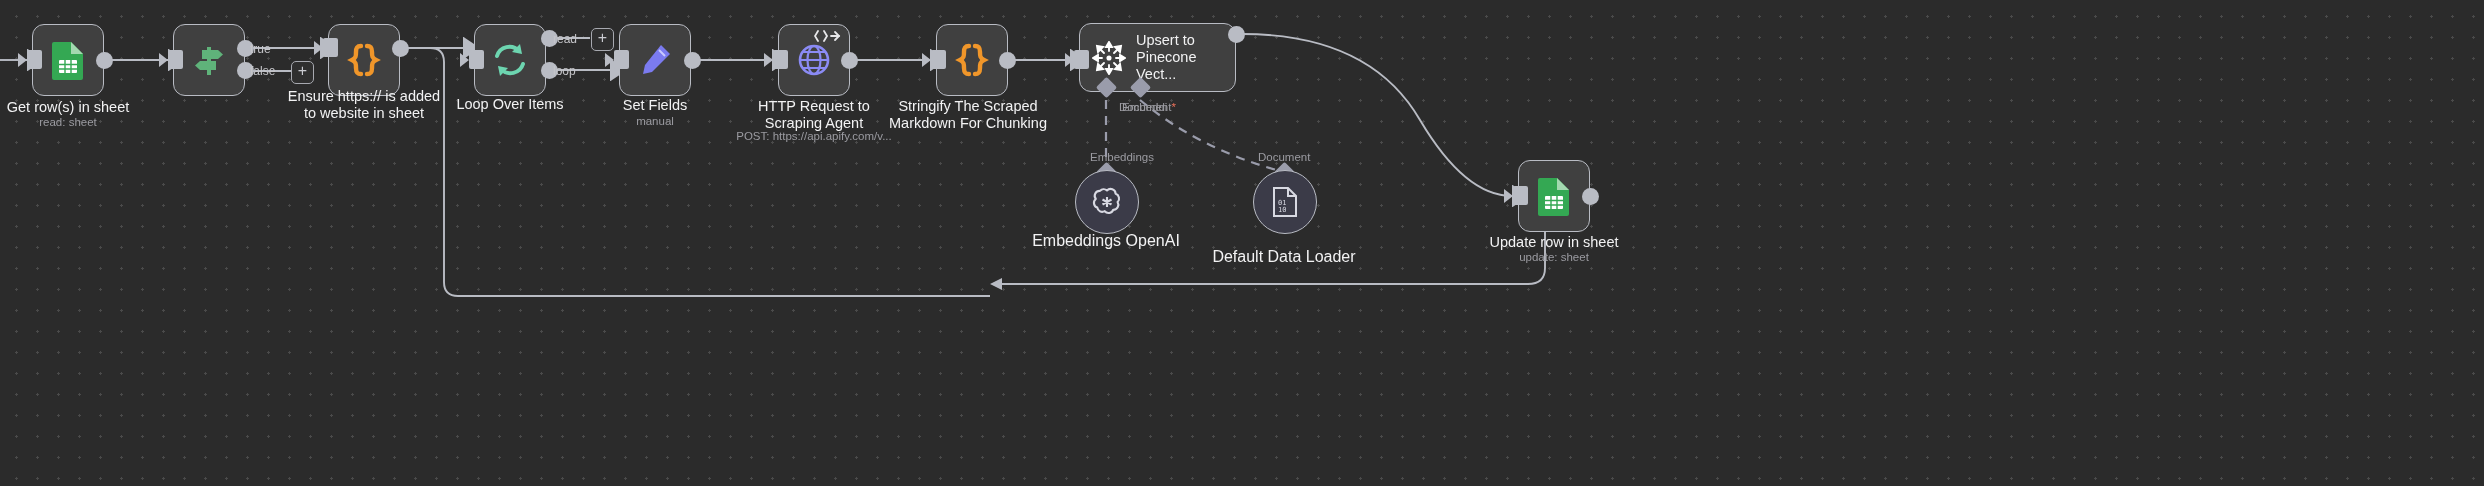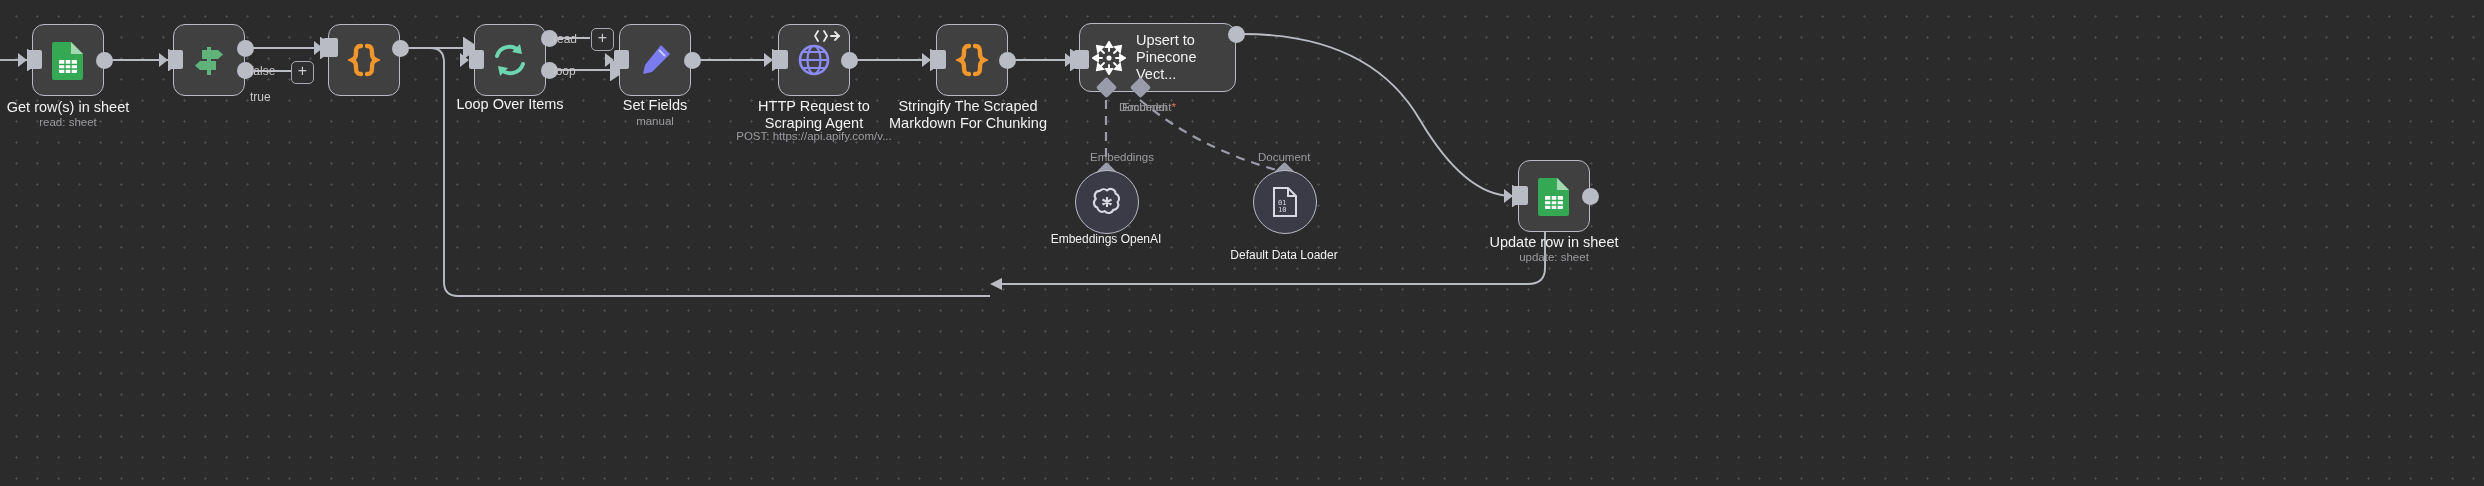--- a/index.html
+++ b/index.html
@@ -35,21 +35,21 @@
         background:#2f2f2f;color:#c9cad0;font-size:16px;line-height:18px;text-align:center;}
   .diamond{position:absolute;width:15px;height:15px;background:#9a9cab;
            transform:rotate(45deg);border-radius:2px;}
   .dstem{position:absolute;width:4px;height:8px;background:#9a9cab;}
   .sub-lbl{position:absolute;color:#9b9ba1;font-size:11.5px;white-space:nowrap;}
   .req{color:#e8705a;}
 
   
   .rnode{position:absolute;width:62px;height:62px;border-radius:50%;background:#3b3b48;
          border:1.6px solid #b9bcc4;display:flex;align-items:center;justify-content:center;}
-  .rlabel{position:absolute;text-align:center;color:#f2f2f3;font-size:12px;
+  .rlabel{position:absolute;text-align:center;color:#f2f2f3;font-size:16px;
           width:240px;left:50%;transform:translateX(-50%);white-space:nowrap;}
   svg{display:block;}
 </style>
 </head>
 <body>
 
 <div id="canvas">
 
   <svg class="edges">
     <defs>
@@ -117,37 +117,39 @@
         <rect x="17" y="6" width="4" height="28" fill="#5fb37a"></rect>
         <path d="M12 9h16l5 4.5-5 4.5H12z" fill="#5fb37a"></path>
         <path d="M26 20H10l-5 4.5 5 4.5h16z" fill="#5fb37a"></path>
       </svg>
     </span>
   </div>
   <div class="in-arrow" style="left:159px;top:53px;"></div>
   <div class="in-port" style="left:168px;top:50px;"></div>
   <div class="out-dot" style="left:237px;top:40px;"></div>
   <div class="out-dot" style="left:237px;top:62px;"></div>
-  <div class="port-lbl" style="left:250px;top:42px;margin-top:48px;">true</div>
+  <div class="port-lbl" style="left:250px;top:42px;">true</div>
   <div class="port-lbl" style="left:250px;top:64px;">false</div>
   <div class="plus" style="left:291px;top:61px;">+</div>
 
   <div class="node sq" style="left:328px;top:24px;">
     <span>
       <svg width="36" height="38" viewBox="0 0 36 38">
         <g fill="none" stroke="#f0962a" stroke-width="4.4" stroke-linecap="round">
           <path d="M15 5c-4 0-5 2-5 6s0 6-4 8c4 2 4 4 4 8s1 6 5 6"></path>
           <path d="M21 5c4 0 5 2 5 6s0 6 4 8c-4 2-4 4-4 8s-1 6-5 6"></path>
         </g>
       </svg>
     </span>
   </div>
   <div class="in-arrow" style="left:314px;top:41px;"></div>
   <div class="in-port" style="left:323px;top:38px;"></div>
   <div class="out-dot" style="left:392px;top:40px;"></div>
+  <div class="nlabel" style="left:364px;top:88px;">Ensure https:// is added
+to website in sheet</div>
 
   <div class="node sq" style="left:474px;top:24px;">
     <span>
       <svg width="40" height="40" viewBox="0 0 40 40">
         <g fill="none" stroke="#6dd5b0" stroke-width="4" stroke-linecap="round">
           <path d="M7 16a13 13 0 0 1 22-5"></path>
           <path d="M33 24a13 13 0 0 1-22 5"></path>
         </g>
         <polygon points="30,4 32,14 22,12" fill="#6dd5b0"></polygon>
         <polygon points="10,36 8,26 18,28" fill="#6dd5b0"></polygon>

